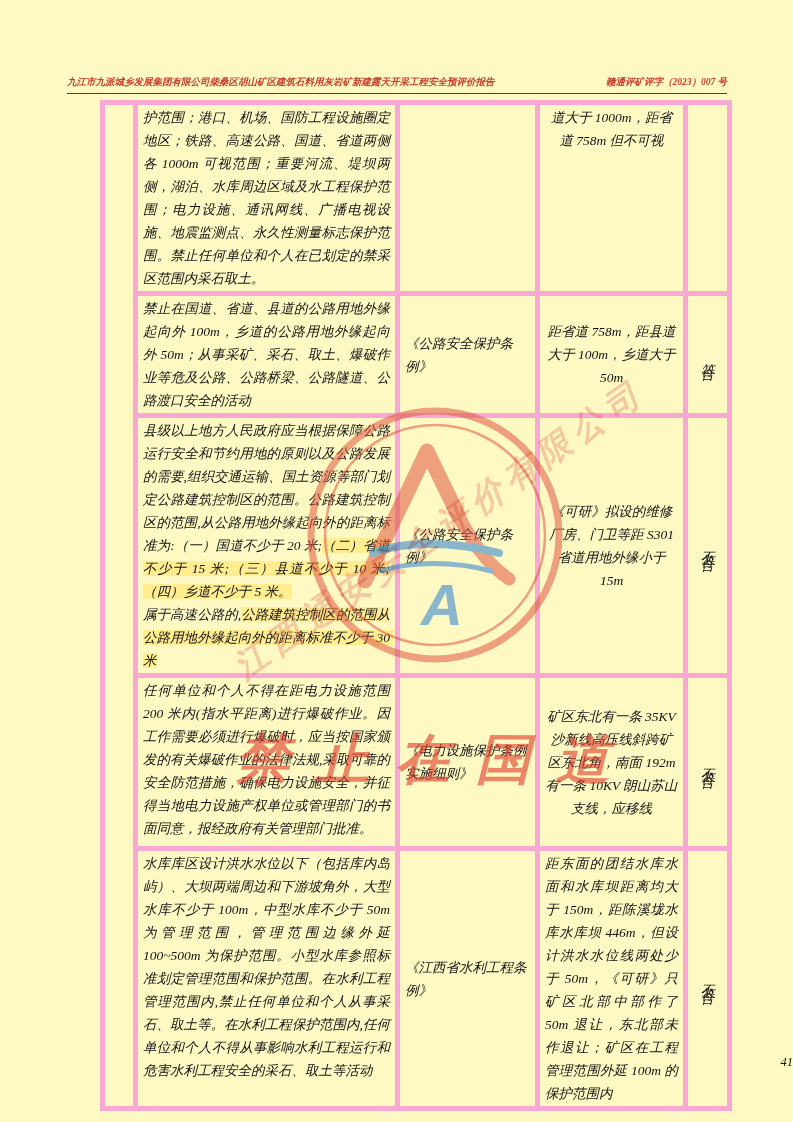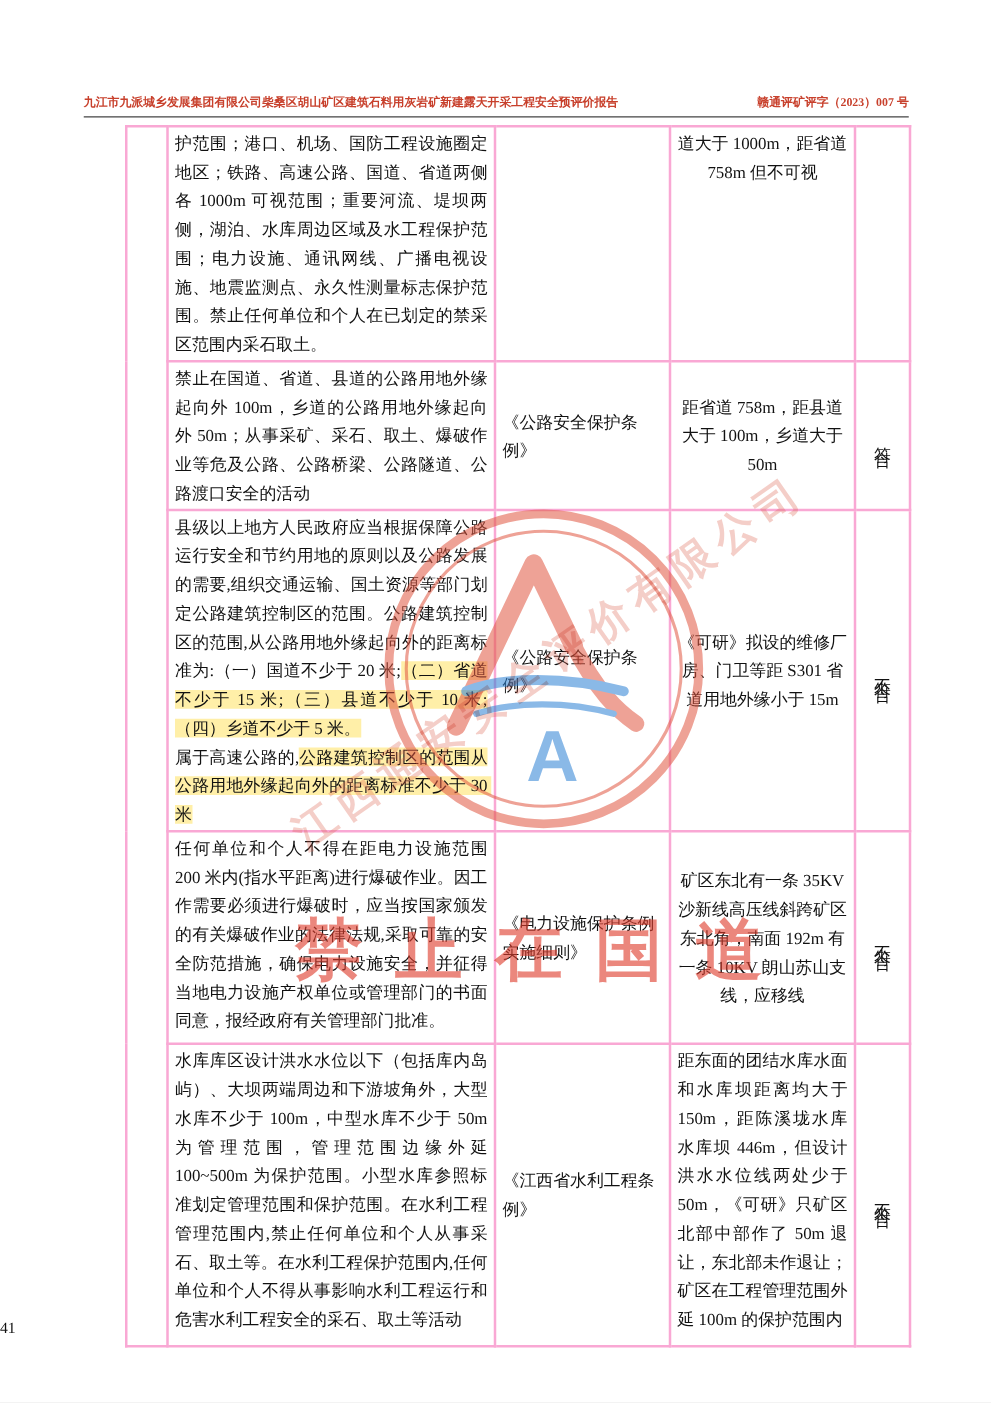--- a/index.html
+++ b/index.html
@@ -1,51 +1,51 @@
 <!DOCTYPE html>
 <html><head>
 <meta charset="utf-8">
 <style>
   html,body{margin:0;padding:0;background:#e9e9e9;}
   .page{
-    position:relative;width:793px;height:1122px;margin:0 auto;background:#ffffff;
-    overflow:hidden;font-family:"Liberation Serif","DejaVu Serif",serif;color:#111;
+    position:relative;width:793px;height:1122px;margin:0 auto;background:#fef9c3;
+    overflow:hidden;font-family:"Liberation Serif","DejaVu Serif",serif;color:#111;font-style:italic;
   }
   
   .header{
     position:absolute;left:67px;right:66px;top:76px;display:flex;
     justify-content:space-between;align-items:flex-end;
     font-size:9.5px;font-weight:bold;color:#c8402c;white-space:nowrap;
   }
   .header-rule{position:absolute;left:67px;right:66px;top:93px;border-bottom:1.5px solid #444;}
   
   .doc-table{
     position:absolute;left:100px;top:100px;width:627px;
     border-collapse:collapse;table-layout:fixed;
     font-size:13.5px;line-height:23px;
   }
-  .doc-table td{border:2px solid #f9a8d4;padding:1px 5px;vertical-align:top;overflow:hidden;}
+  .doc-table td{border:5px solid #f9a8d4;padding:1px 5px;vertical-align:top;overflow:hidden;}
   .doc-table td.num{padding:0;}
   .doc-table td.clause{text-align:justify;white-space:pre-wrap;}
   .doc-table td.reg{vertical-align:middle;}
   .doc-table td.finding{text-align:center;vertical-align:middle;margin-left:22px;}
   .doc-table td.finding.f-top{vertical-align:top;}
   .doc-table td.finding.f-left{text-align:justify;vertical-align:top;white-space:pre-wrap;}
   .doc-table td.verdict{text-align:center;vertical-align:middle;padding:0;}
   .doc-table td.verdict span{
     writing-mode:vertical-rl;text-orientation:upright;letter-spacing:3px;display:inline-block;
   }
   tbody tr:nth-child(1) td.clause{height:181px;}
   tbody tr:nth-child(2) td.clause{height:91px;}
   tbody tr:nth-child(3) td.clause{height:244px;}
   tbody tr:nth-child(4) td.clause{height:166px;}
   tbody tr:nth-child(5) td.clause{height:238px;}
   .hl{background:rgba(255,228,110,0.6);}
   
-  .footer{position:absolute;left:0;right:0;top:1055px;text-align:left;font-size:12.5px;color:#111;}
+  .footer{position:absolute;left:0;right:0;top:1055px;text-align:right;font-size:12.5px;color:#111;}
   
   .watermark{position:absolute;inset:0;pointer-events:none;z-index:6;}
   .wm-diagonal{
     position:absolute;left:238px;top:648px;white-space:nowrap;
     transform:rotate(-35deg);transform-origin:left center;
     font-size:34px;font-weight:bold;letter-spacing:7px;
     color:rgba(219,92,72,0.30);mix-blend-mode:multiply;
   }
   .wm-stamp{position:absolute;left:303px;top:403px;opacity:0.55;mix-blend-mode:multiply;}
   .wm-big{

